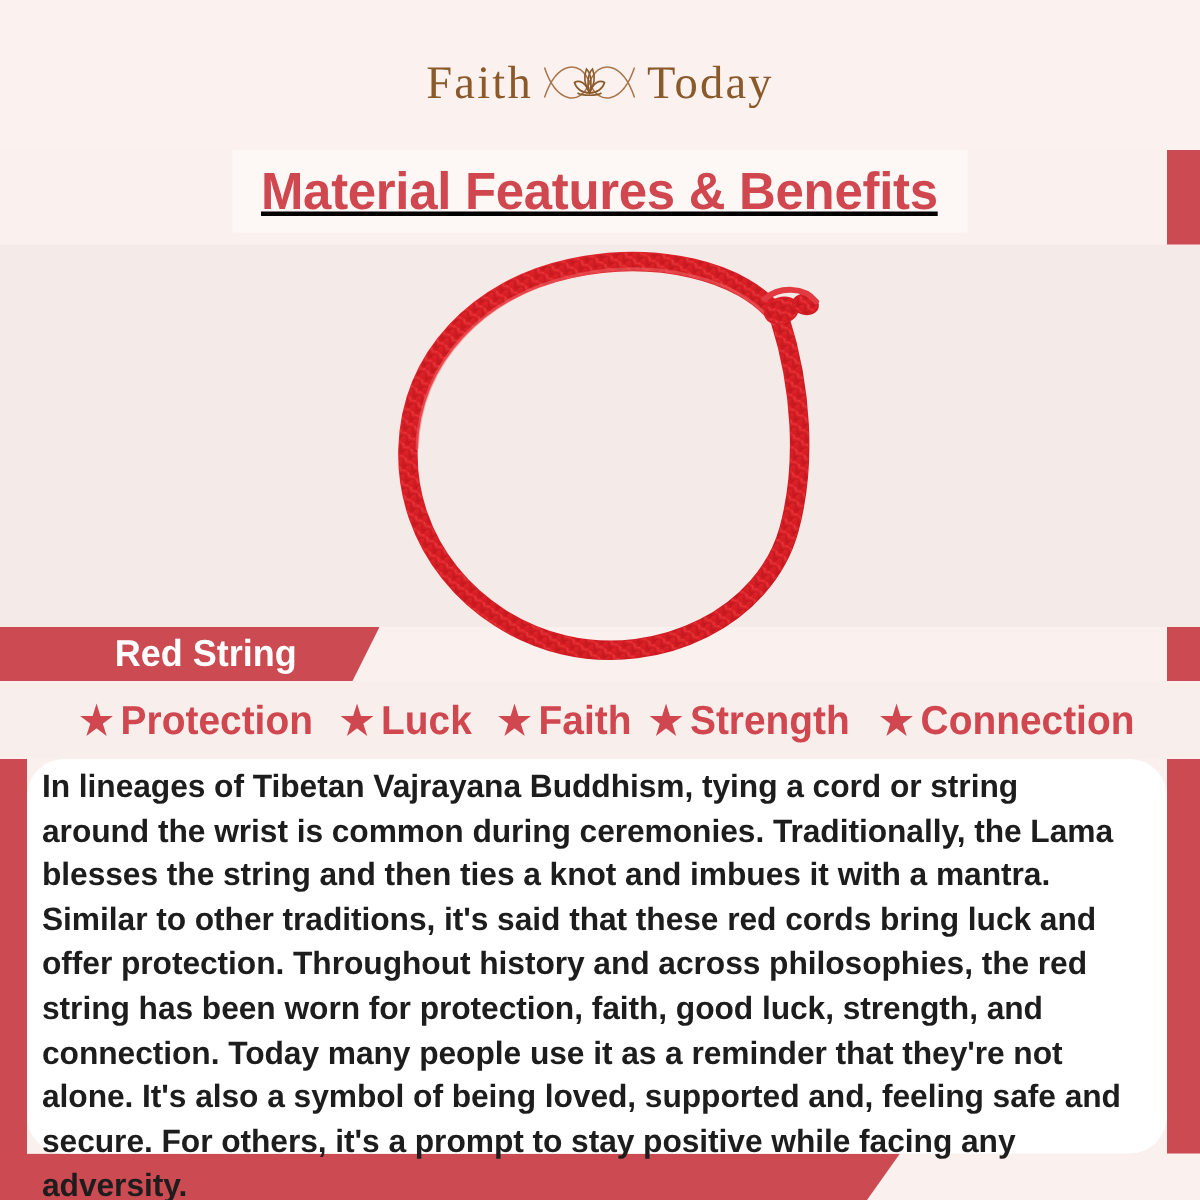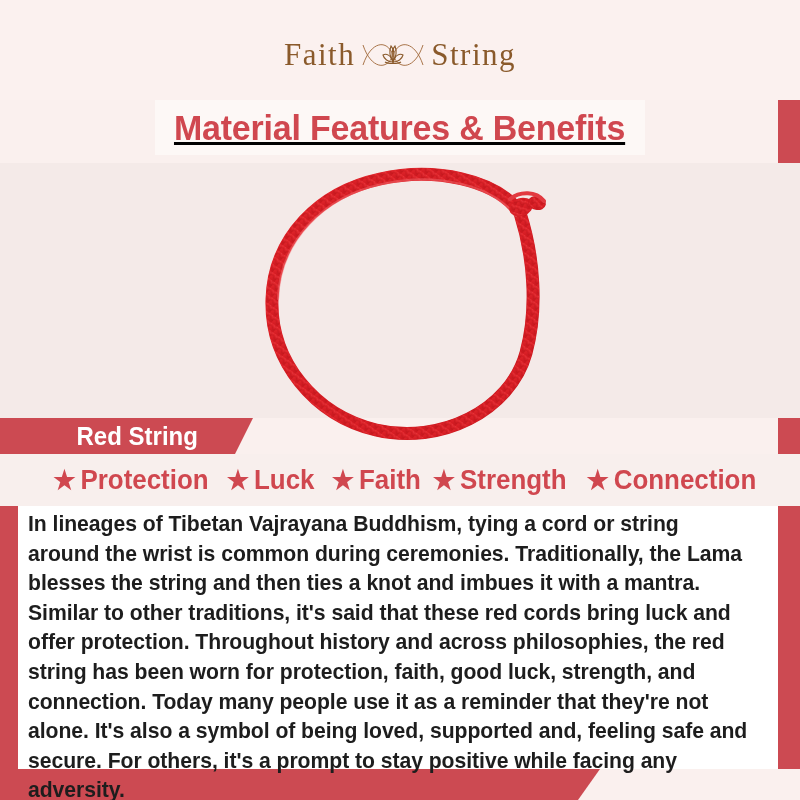--- a/index.html
+++ b/index.html
@@ -166,20 +166,21 @@
   .feature.tight + .feature.tight { margin-left: 8px; }
 
   
   .body-area {
     position: absolute;
     top: 506px; left: 18px;
     width: 760px; height: 263px;
     background: #ffffff;
     padding: 4px 14px 0 10px;
     box-sizing: border-box;
+    border-radius: 25px;
   }
   .body-text {
     font-family: "Liberation Sans Narrow", "Liberation Sans", sans-serif;
     font-weight: bold;
     font-size: 21.5px;
     line-height: 29.6px;
     color: #1d1d1d;
     letter-spacing: -0.05px;
     margin: 0;
     transform: scaleX(0.985);
@@ -207,21 +208,21 @@
           </g>
           <g fill="none" stroke="#8a5a2b" stroke-width="1.1">
             <path d="M32 27 C 27 27, 23 24, 22 20 C 25 18, 30 20, 32 27 Z"></path>
             <path d="M32 27 C 37 27, 41 24, 42 20 C 39 18, 34 20, 32 27 Z"></path>
             <path d="M32 27 C 29 22, 28 16, 30 11 C 33 14, 34 21, 32 27 Z"></path>
             <path d="M32 27 C 35 22, 36 16, 34 11 C 31 14, 30 21, 32 27 Z"></path>
             <path d="M24 27 C 27 29, 37 29, 40 27"></path>
           </g>
         </svg>
       </span>
-      <span class="logo-word">String</span>
+      <span class="logo-word">Today</span>
     </div>
   </div>
 
   <div class="title-banner">
     <div class="title-text">Material Features &amp; Benefits</div>
   </div>
 
   <div class="product-area">
     <div class="bracelet-wrap">
       <svg width="330" height="290" viewBox="0 0 330 290">

